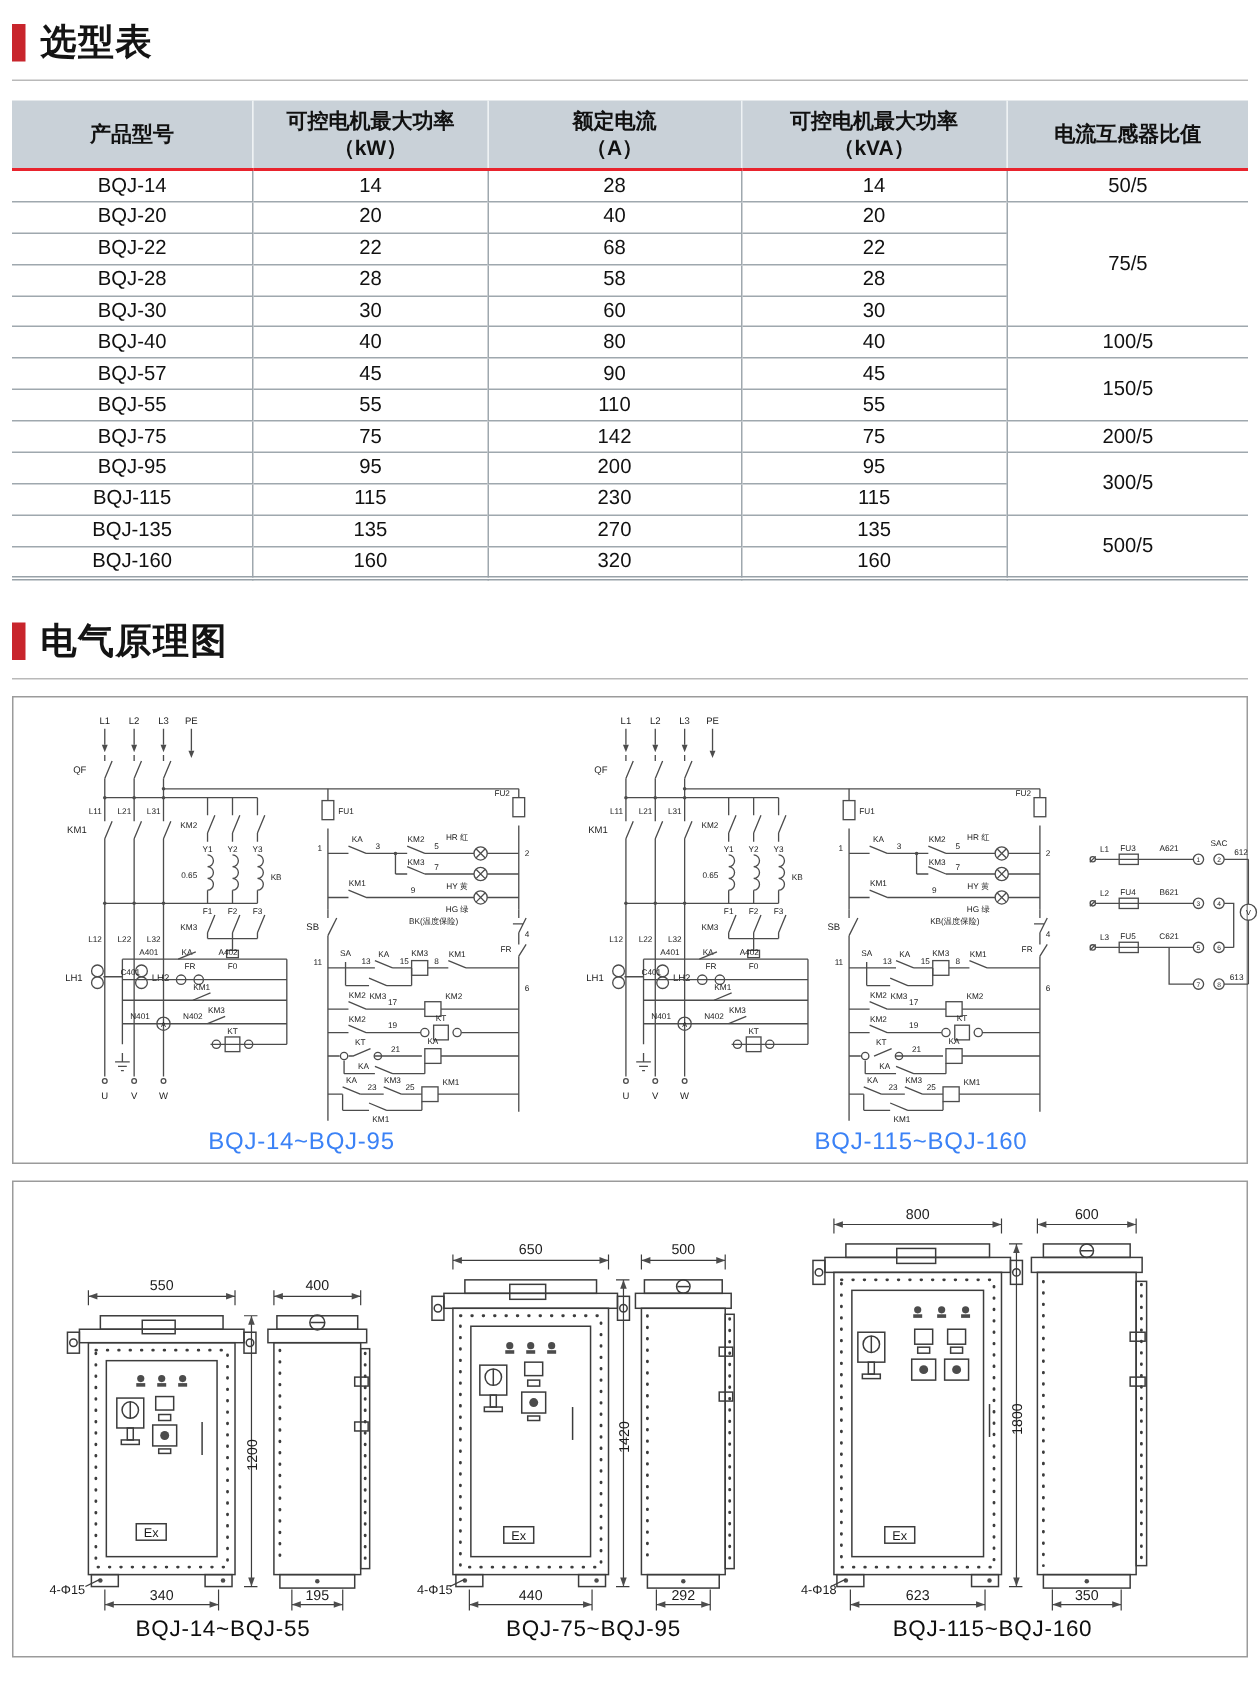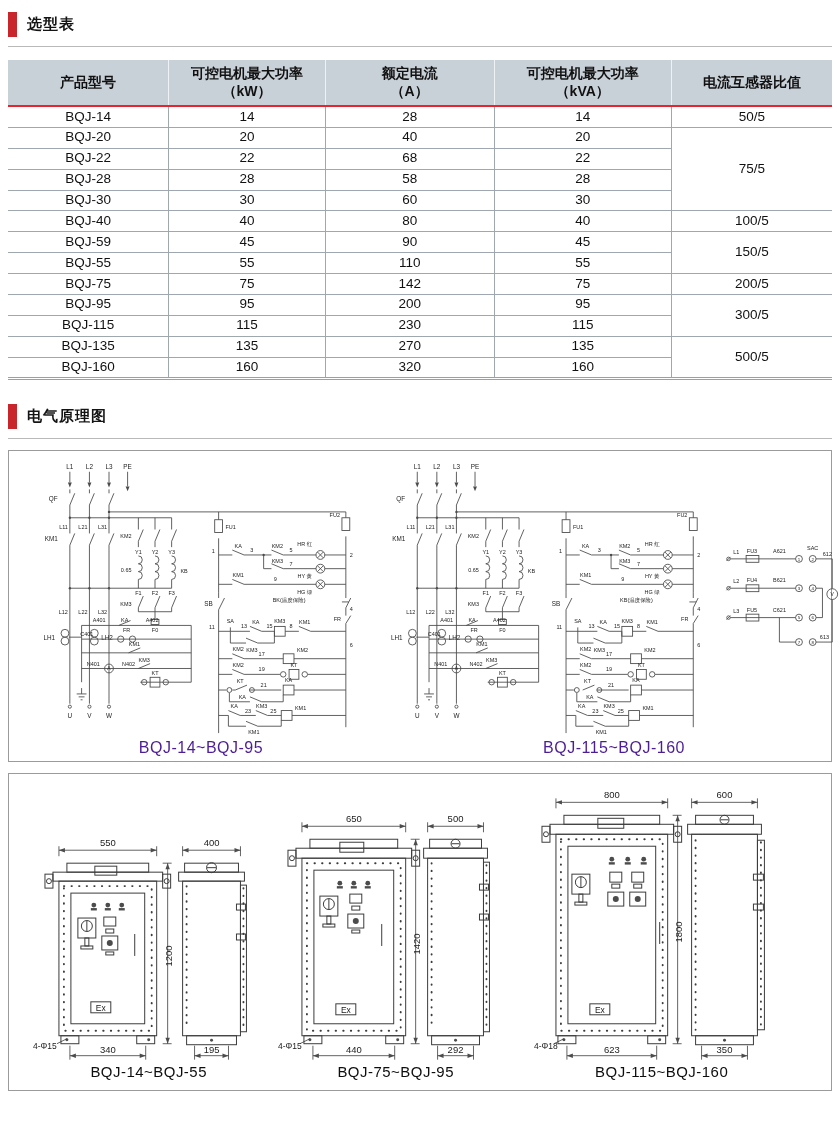--- a/index.html
+++ b/index.html
@@ -1,36 +1,36 @@
 <!DOCTYPE html>
 <html><head>
 <meta charset="utf-8">
 <style>
   html,body{margin:0;padding:0;background:#fff;}
   .page{width:840px;height:1125px;box-sizing:border-box;padding:10px 8px 0;background:#fff;
         font-family:"Liberation Sans","DejaVu Sans",sans-serif;color:#111;overflow:hidden;}
   
   .sec{display:flex;align-items:center;border-bottom:1px solid #b9b9b9;padding:2px 0 9px;}
   .sec .bar{width:9px;height:25px;background:#c8252c;margin-right:10px;}
-  .sec h2{margin:0;font-size:15px;font-weight:bold;color:#141414;letter-spacing:1px;}
+  .sec h2{margin:0;font-size:24px;font-weight:bold;color:#141414;letter-spacing:1px;}
   
   table.sel{width:100%;border-collapse:collapse;margin-top:13px;font-size:13.5px;
             border-bottom:3px double #98a1a8;}
   table.sel th{background:#c9d1d8;font-weight:bold;font-size:14px;padding:5px 2px;
                border-left:1px solid #eef2f4;border-bottom:2px solid #e8232d;line-height:1.25;}
   table.sel th:first-child{border-left:none;}
   table.sel td{border-top:1px solid #9fa8ae;border-left:1px solid #9fa8ae;text-align:center;
                padding:1.5px 2px;line-height:1.25;}
   table.sel td:first-child{border-left:none;text-align:center;}
   table.sel .ct{vertical-align:middle;}
   
   .panel{border:1px solid #9b9b9b;background:#fff;margin-top:11px;}
   .schRow{display:flex;align-items:flex-start;padding:10px 4px 4px 24px;}
   .schCol{display:flex;flex-direction:column;align-items:center;}
-  .schCol .cap{font-size:16px;color:#4c1d95;margin-top:2px;letter-spacing:.5px;}
+  .schCol .cap{font-size:16px;color:#3b82f6;margin-top:2px;letter-spacing:.5px;}
   .outRow{display:flex;justify-content:space-between;align-items:flex-end;padding:10px 22px 6px;}
   
   svg{font-family:"Liberation Sans","DejaVu Sans",sans-serif;}
   .w{stroke:#4c4c4c;stroke-width:.9;fill:none;}
   .w2{stroke:#3c3c3c;stroke-width:1;fill:none;}
   .dm{stroke:#3c3c3c;stroke-width:.8;fill:none;}
   .d{fill:#4c4c4c;stroke:none;}
   .bolts{fill:none;stroke:#3c3c3c;stroke-width:1.9;stroke-dasharray:.4 7.2;stroke-linecap:round;}
   text{fill:#1c1c1c;}
   .t5{font-size:5.6px;}
@@ -115,21 +115,21 @@
           <td>30</td>
         </tr>
       <tr>
           <td>BQJ-40</td>
           <td>40</td>
           <td>80</td>
           <td>40</td>
           <td class="ct">100/5</td>
         </tr>
       <tr>
-          <td>BQJ-59</td>
+          <td>BQJ-57</td>
           <td>45</td>
           <td>90</td>
           <td>45</td>
           <td class="ct" rowspan="2">150/5</td>
         </tr>
       <tr>
           <td>BQJ-55</td>
           <td>55</td>
           <td>110</td>
           <td>55</td>

